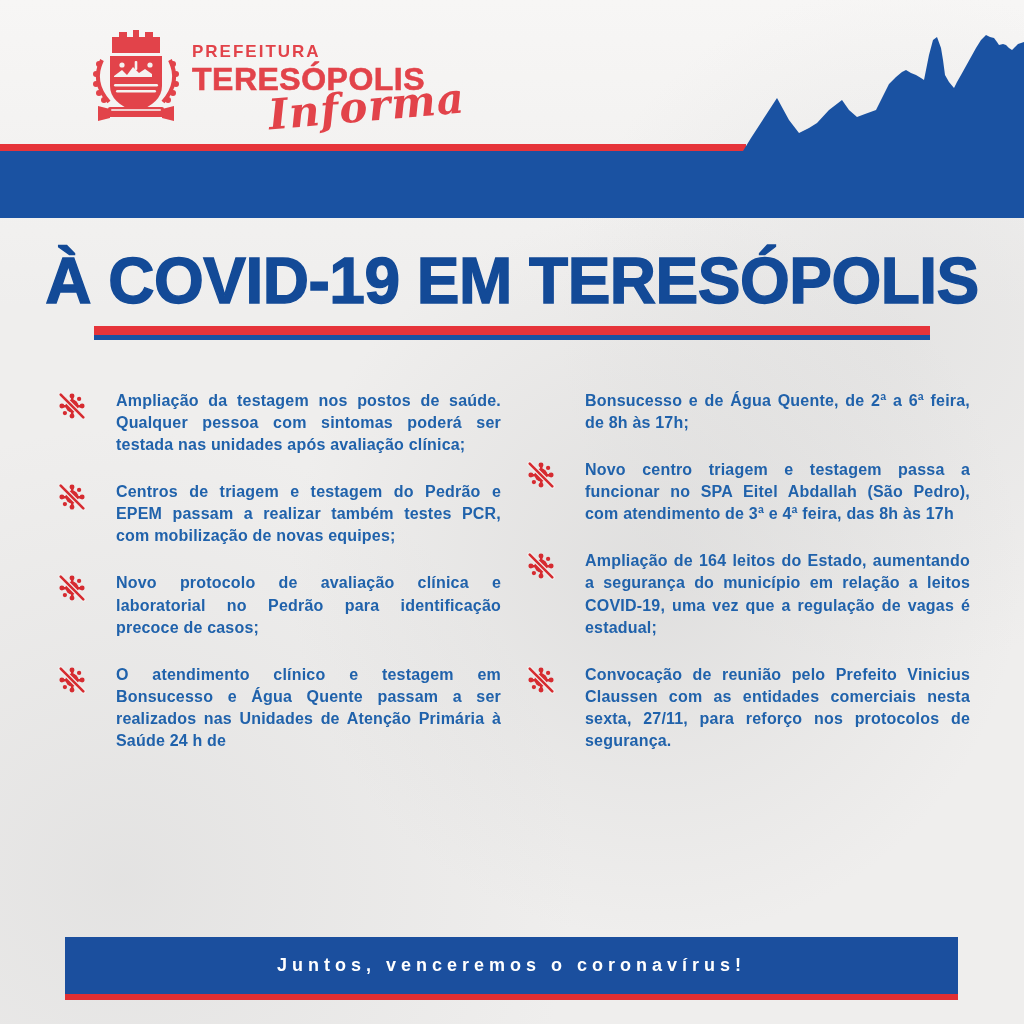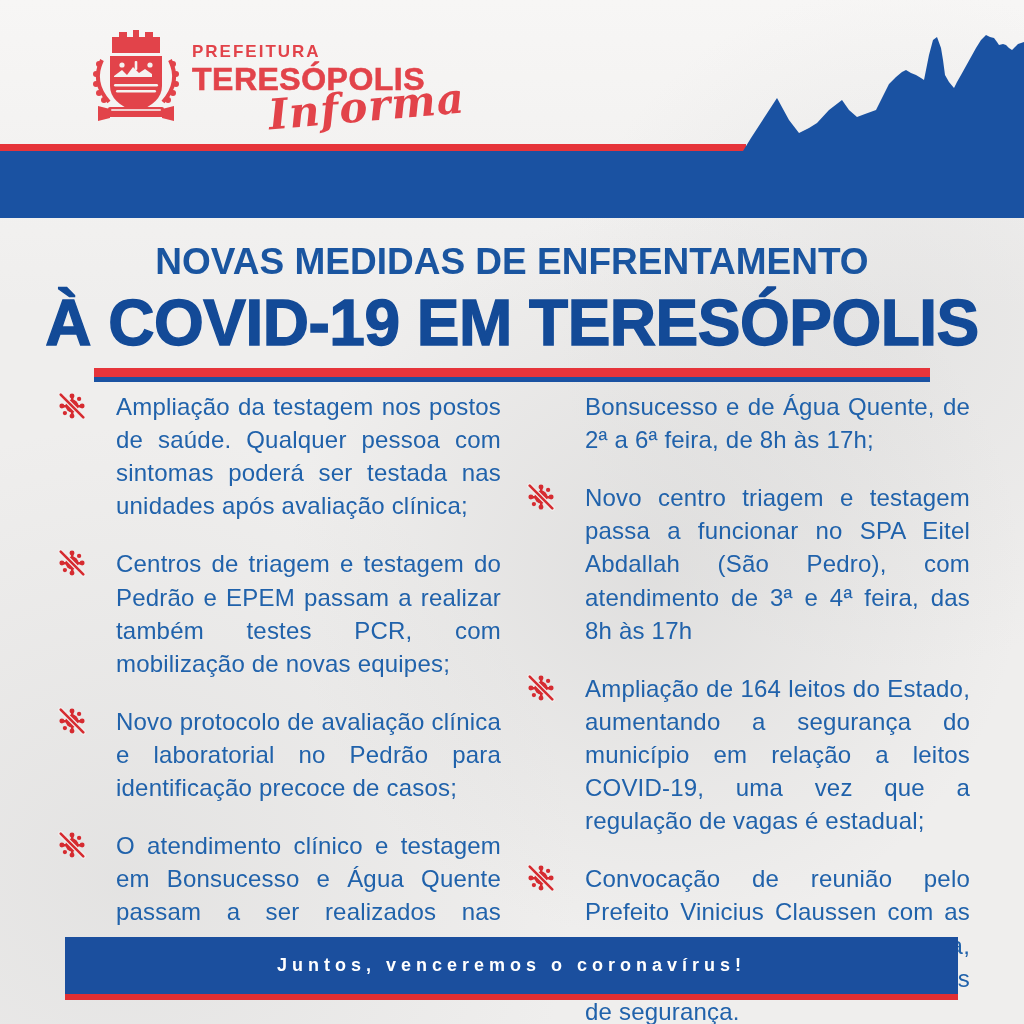--- a/index.html
+++ b/index.html
@@ -36,21 +36,21 @@
   .title-line2{font-size:64px;font-weight:bold;margin-top:3px;letter-spacing:-.5px;-webkit-text-stroke:1.4px #134a97;}
   .title-underline-red{width:836px;height:9px;background:#e6343a;margin:8px auto 0;}
   .title-underline-blue{width:836px;height:5px;background:#1a52a2;margin:0 auto;}
 
   
   .cols{position:absolute;left:58px;right:54px;top:390px;display:flex;gap:26px;}
   .col{flex:1;min-width:0;}
   .item{position:relative;padding-left:58px;margin-bottom:25px;}
   .vicon{position:absolute;left:0;top:2px;width:28px;height:28px;}
   .item p{
-    margin:0;font-size:24px;font-weight:normal;color:#2062ab;
+    margin:0;font-size:16px;font-weight:bold;color:#2062ab;
     line-height:1.38;text-align:justify;letter-spacing:.2px;
   }
 
   
   .footer{
     position:absolute;left:65px;top:937px;width:893px;height:57px;background:#1b4f9e;
     display:flex;align-items:center;justify-content:center;
   }
   .footer span{color:#ffffff;font-size:18px;font-weight:bold;letter-spacing:5px;}
   .footer-red{position:absolute;left:65px;top:994px;width:893px;height:6px;background:#e02f33;}
@@ -101,21 +101,20 @@
   </div>
   <div class="logo-script">Informa</div>
 
   <div class="red-line"></div>
   <div class="blue-band"></div>
   <svg class="mountain" viewBox="0 0 325 131" preserveAspectRatio="none">
     <polygon fill="#1a52a2" points="44,131 52,118 78,78 90,100 100,113 110,108 118,103 130,90 143,80 150,90 158,97 166,94 177,90 190,64 197,57 203,52 207,50 212,53 217,55 222,58 225,60 230,35 234,20 238,17 242,28 244,40 246,55 250,62 255,68 258,62 262,55 267,46 272,37 277,28 282,20 287,15 291,17 295,18 298,22 300,25 304,24 307,25 310,28 313,30 316,27 319,24 322,23 325,22 325,131"></polygon>
   </svg>
 
   <div class="title-wrap">
-    <div class="title-line1">NOVAS MEDIDAS DE ENFRENTAMENTO</div>
     <div class="title-line2">À COVID-19 EM TERESÓPOLIS</div>
     <div class="title-underline-red"></div>
     <div class="title-underline-blue"></div>
   </div>
 
   <svg width="0" height="0" style="position:absolute">
     <defs>
       <g id="virus-slash">
         <g fill="#d62b30">
           <circle cx="13" cy="13" r="6"></circle>

